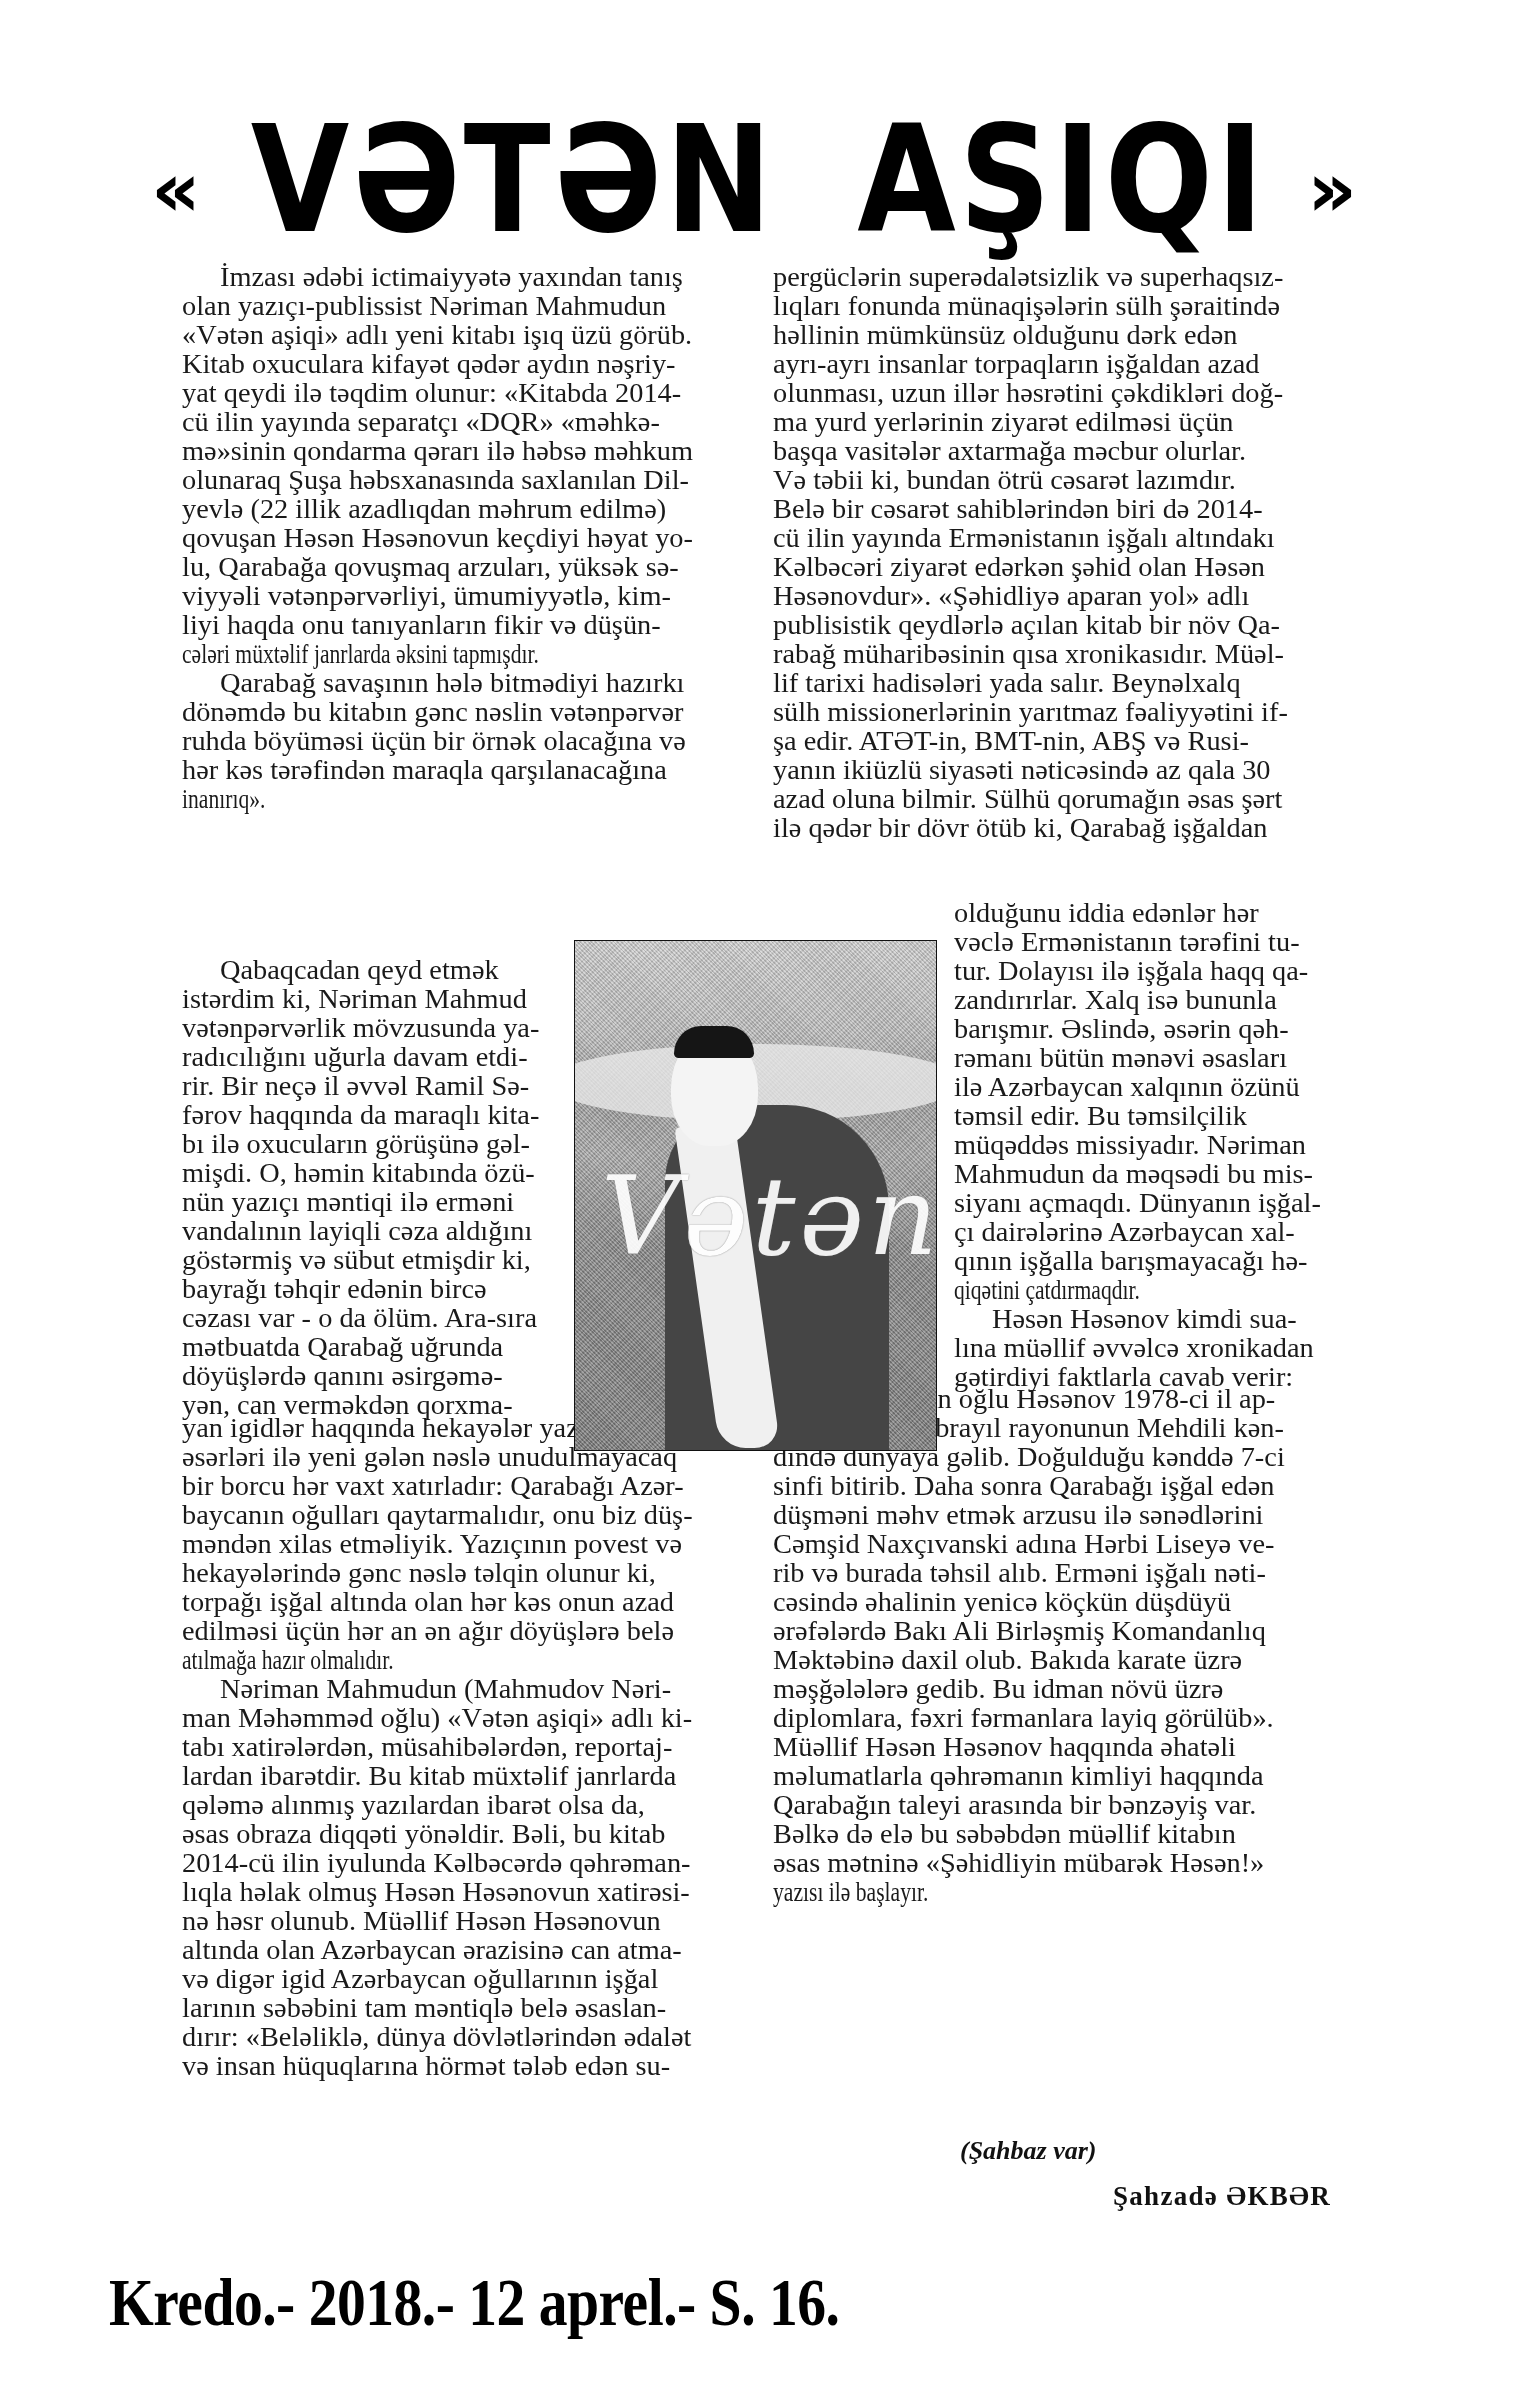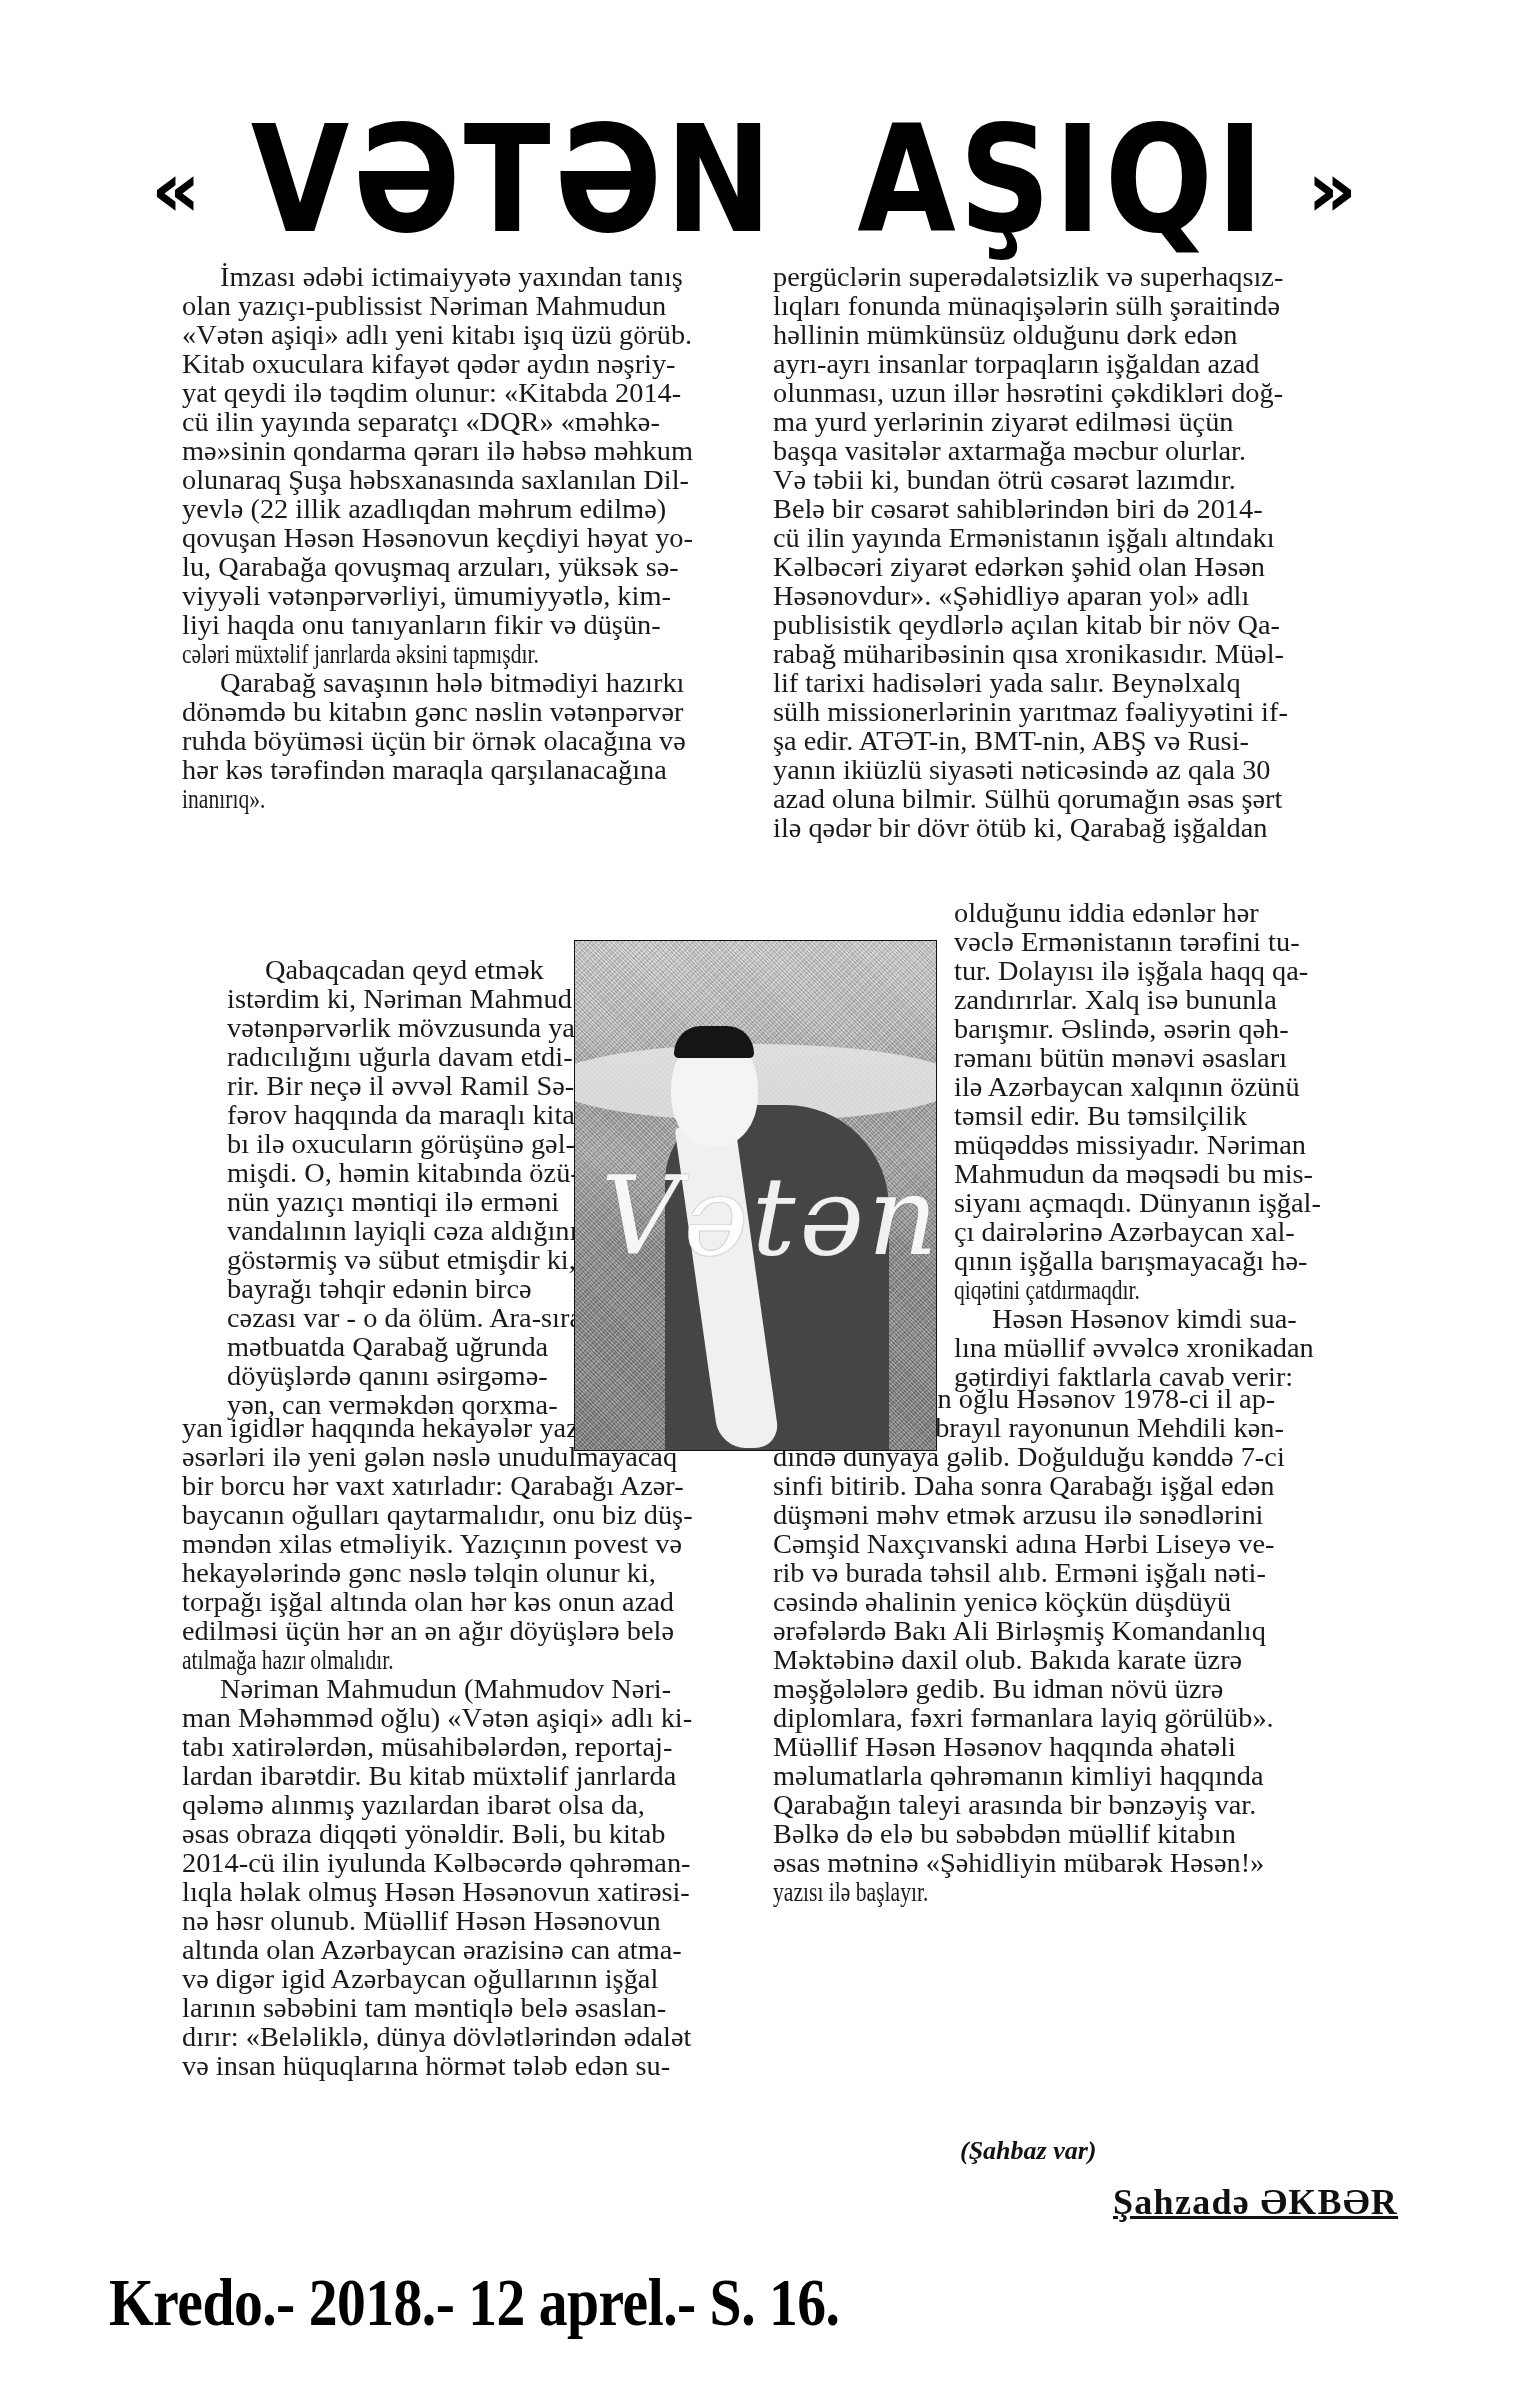--- a/index.html
+++ b/index.html
@@ -54,21 +54,21 @@
     font-size: 109px; color: #ffffff; opacity: 0.92; letter-spacing: 3.8px; white-space: nowrap;
     text-shadow: 0 0 1.3px #666;
   }
 
   .continued {
     position: absolute; left: 960px; top: 2136px; font-family: "Liberation Serif", serif;
     font-size: 26px; font-style: italic; font-weight: bold;
   }
   .author {
     position: absolute; left: 1113px; top: 2181px; font-family: "Liberation Serif", serif;
-    font-size: 36px; font-weight: bold; letter-spacing: 1.3px; text-decoration: underline;
+    font-size: 27px; font-weight: bold; letter-spacing: 1.3px;
   }
   .citation {
     position: absolute; left: 109px; top: 2264px; font-family: "Liberation Serif", serif;
     font-size: 67px; font-weight: bold; color: #000; white-space: nowrap;
     transform: scaleX(0.86); transform-origin: left center; letter-spacing: -0.6px;
   }
 </style>
 </head>
 <body>
 
@@ -98,21 +98,21 @@
       <div class="line"><span class="txt" style="transform: scaleX(1.05);">viyyəli vətənpərvərliyi, ümumiyyətlə, kim-</span></div>
       <div class="line"><span class="txt" style="transform: scaleX(1.05);">liyi haqda onu tanıyanların fikir və düşün-</span></div>
       <div class="line"><span class="txt" style="transform: scaleX(0.8);">cələri müxtəlif janrlarda əksini tapmışdır.</span></div>
       <div class="line indent"><span class="txt" style="transform: scaleX(1.05);">Qarabağ savaşının hələ bitmədiyi hazırkı</span></div>
       <div class="line"><span class="txt" style="transform: scaleX(1.05);">dönəmdə bu kitabın gənc nəslin vətənpərvər</span></div>
       <div class="line"><span class="txt" style="transform: scaleX(1.05);">ruhda böyüməsi üçün bir örnək olacağına və</span></div>
       <div class="line"><span class="txt" style="transform: scaleX(1.05);">hər kəs tərəfindən maraqla qarşılanacağına</span></div>
       <div class="line"><span class="txt" style="transform: scaleX(0.8);">inanırıq».</span></div>
     </div>
 
-  <div class="col" id="lc2" style="left:182px; top:956px; width:375px;margin-left:45px;">
+  <div class="col" id="lc2" style="left:182px; top:956px; width:375px;">
       <div class="line indent"><span class="txt" style="transform: scaleX(1.05);">Qabaqcadan qeyd etmək</span></div>
       <div class="line"><span class="txt" style="transform: scaleX(1.05);">istərdim ki, Nəriman Mahmud</span></div>
       <div class="line"><span class="txt" style="transform: scaleX(1.05);">vətənpərvərlik mövzusunda ya-</span></div>
       <div class="line"><span class="txt" style="transform: scaleX(1.05);">radıcılığını uğurla davam etdi-</span></div>
       <div class="line"><span class="txt" style="transform: scaleX(1.05);">rir. Bir neçə il əvvəl Ramil Sə-</span></div>
       <div class="line"><span class="txt" style="transform: scaleX(1.05);">fərov haqqında da maraqlı kita-</span></div>
       <div class="line"><span class="txt" style="transform: scaleX(1.05);">bı ilə oxucuların görüşünə gəl-</span></div>
       <div class="line"><span class="txt" style="transform: scaleX(1.05);">mişdi. O, həmin kitabında özü-</span></div>
       <div class="line"><span class="txt" style="transform: scaleX(1.05);">nün yazıçı məntiqi ilə erməni</span></div>
       <div class="line"><span class="txt" style="transform: scaleX(1.05);">vandalının layiqli cəza aldığını</span></div>

